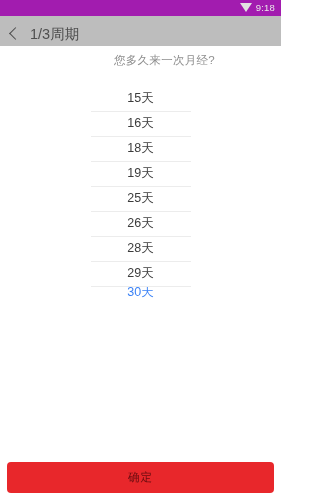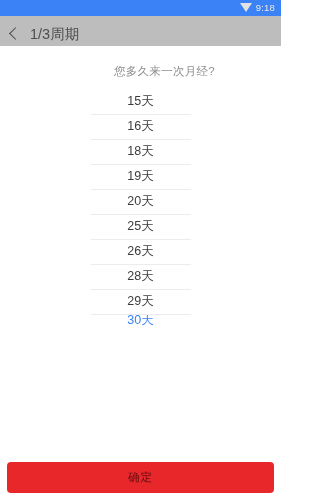--- a/index.html
+++ b/index.html
@@ -11,21 +11,21 @@
     height: 500px;
     background: #ffffff;
     font-family: "Liberation Sans", "DejaVu Sans", sans-serif;
     overflow: hidden;
     position: relative;
   }
 
   
   .status-bar {
     height: 16px;
-    background: #3b82f6;
+    background: #a21caf;
     display: flex;
     align-items: center;
     justify-content: flex-end;
     padding-right: 6px;
     box-sizing: border-box;
   }
   .status-right {
     display: flex;
     align-items: center;
     gap: 4px;
@@ -89,27 +89,27 @@
     left: 0;
     right: 0;
     bottom: 44px;
     background: #ffffff;
     overflow: hidden;
   }
   .question {
     text-align: center;
     color: #8e8e8e;
     font-size: 11.5px;
-    padding-top: 18px;
+    padding-top: 7px;
     padding-bottom: 6px;
     letter-spacing: 0.3px;
     margin-left: 48px;
   }
   .picker {
-    margin: 4px;
+    margin: 12px;
     padding: 0;
     list-style: none;
   }
   .picker-item {
     height: 25px;
     line-height: 25px;
     text-align: center;
     font-size: 12.5px;
     color: #3c3c3c;
     position: relative;
@@ -180,21 +180,20 @@
   <span class="app-title">1/3周期</span>
 </div>
 
 <div class="content">
   <div class="question">您多久来一次月经?</div>
   <ul class="picker" id="picker-list">
       <li class="picker-item">15天</li>
       <li class="picker-item">16天</li>
       <li class="picker-item">18天</li>
       <li class="picker-item">19天</li>
-      <li class="picker-item">20天</li>
       <li class="picker-item">25天</li>
       <li class="picker-item">26天</li>
       <li class="picker-item">28天</li>
       <li class="picker-item">29天</li>
       <li class="picker-item partial">30天</li>
     </ul>
 </div>
 
 <div class="confirm-bar">
   <button class="confirm-button">确定</button>

